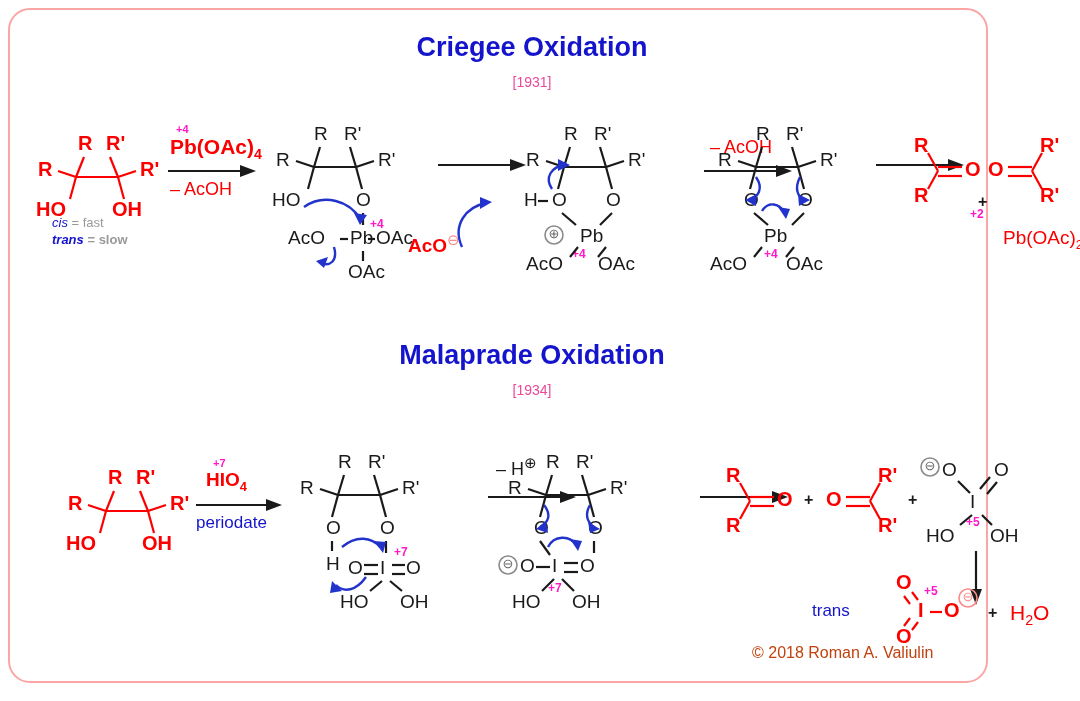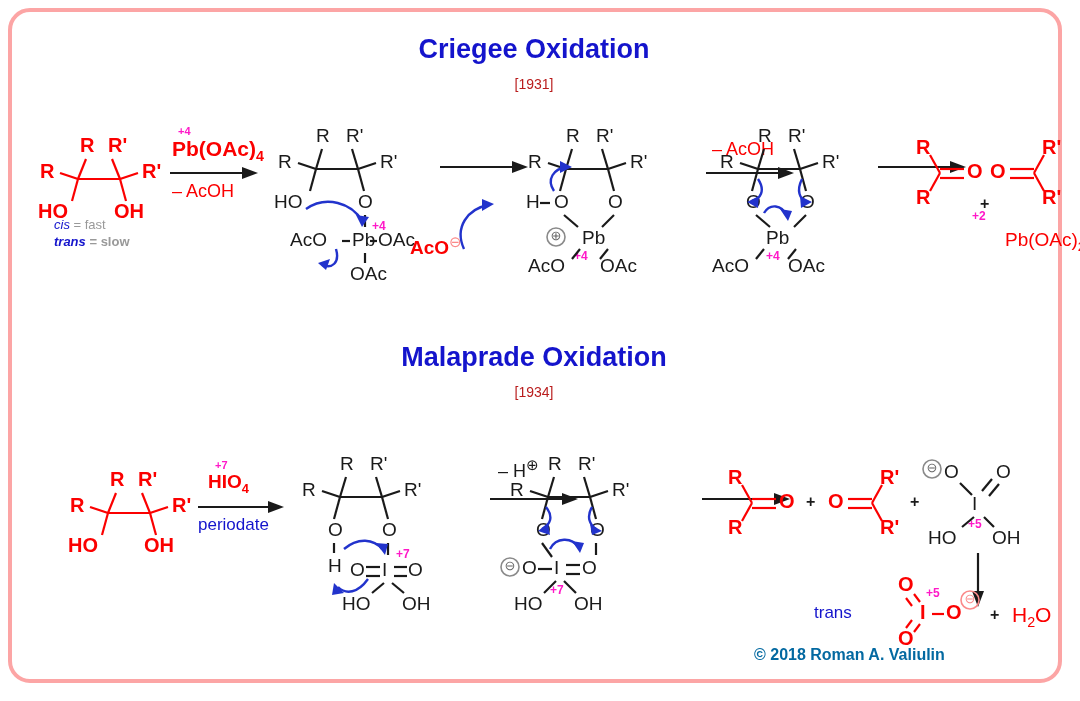--- a/index.html
+++ b/index.html
@@ -4,37 +4,37 @@
 <style>
   html,body{margin:0;padding:0;}
   body{
     width:1080px;height:701px;
     background:#ffffff;
     font-family:"Liberation Sans", sans-serif;
     overflow:hidden;
   }
   #frame{
     position:absolute;left:8px;top:8px;
-    width:1054px;height:675px;
-    border:4px solid #fca5a5;
+    width:980px;height:675px;
+    border:2px solid #fca5a5;
     border-radius:22px;
     box-sizing:border-box;
     background:#fff;
   }
   .abs{position:absolute;}
   .ttl{
     font-size:27px;font-weight:bold;color:#1414cc;
     text-align:center;white-space:nowrap;
   }
-  .yr{font-size:14px;color:#b91c1c;text-align:center;white-space:nowrap;}
+  .yr{font-size:14px;color:#ec4899;text-align:center;white-space:nowrap;}
   .red{color:#fb0000;}
   .blk{color:#1a1a1a;}
   .blu{color:#1414cc;}
   .gry{color:#999999;}
-  .cpy{font-size:16px;font-weight:bold;color:#0369a1;white-space:nowrap;}
+  .cpy{font-size:16px;font-weight:normal;color:#c2410c;white-space:nowrap;}
   .lbl{white-space:nowrap;}
   .bold{font-weight:bold;}
   .ital{font-style:italic;}
   sub{font-size:.68em;}
   .ox{font-size:11px;font-weight:bold;color:#ff19c8;white-space:nowrap;}
   svg{overflow:visible;display:block;}
   text{font-family:"Liberation Sans", sans-serif;dominant-baseline:middle;}
   .tR{font-size:20px;font-weight:bold;fill:#fb0000;}
   .tK{font-size:19px;fill:#1a1a1a;}
   .tKb{font-size:19px;font-weight:bold;fill:#1a1a1a;}

